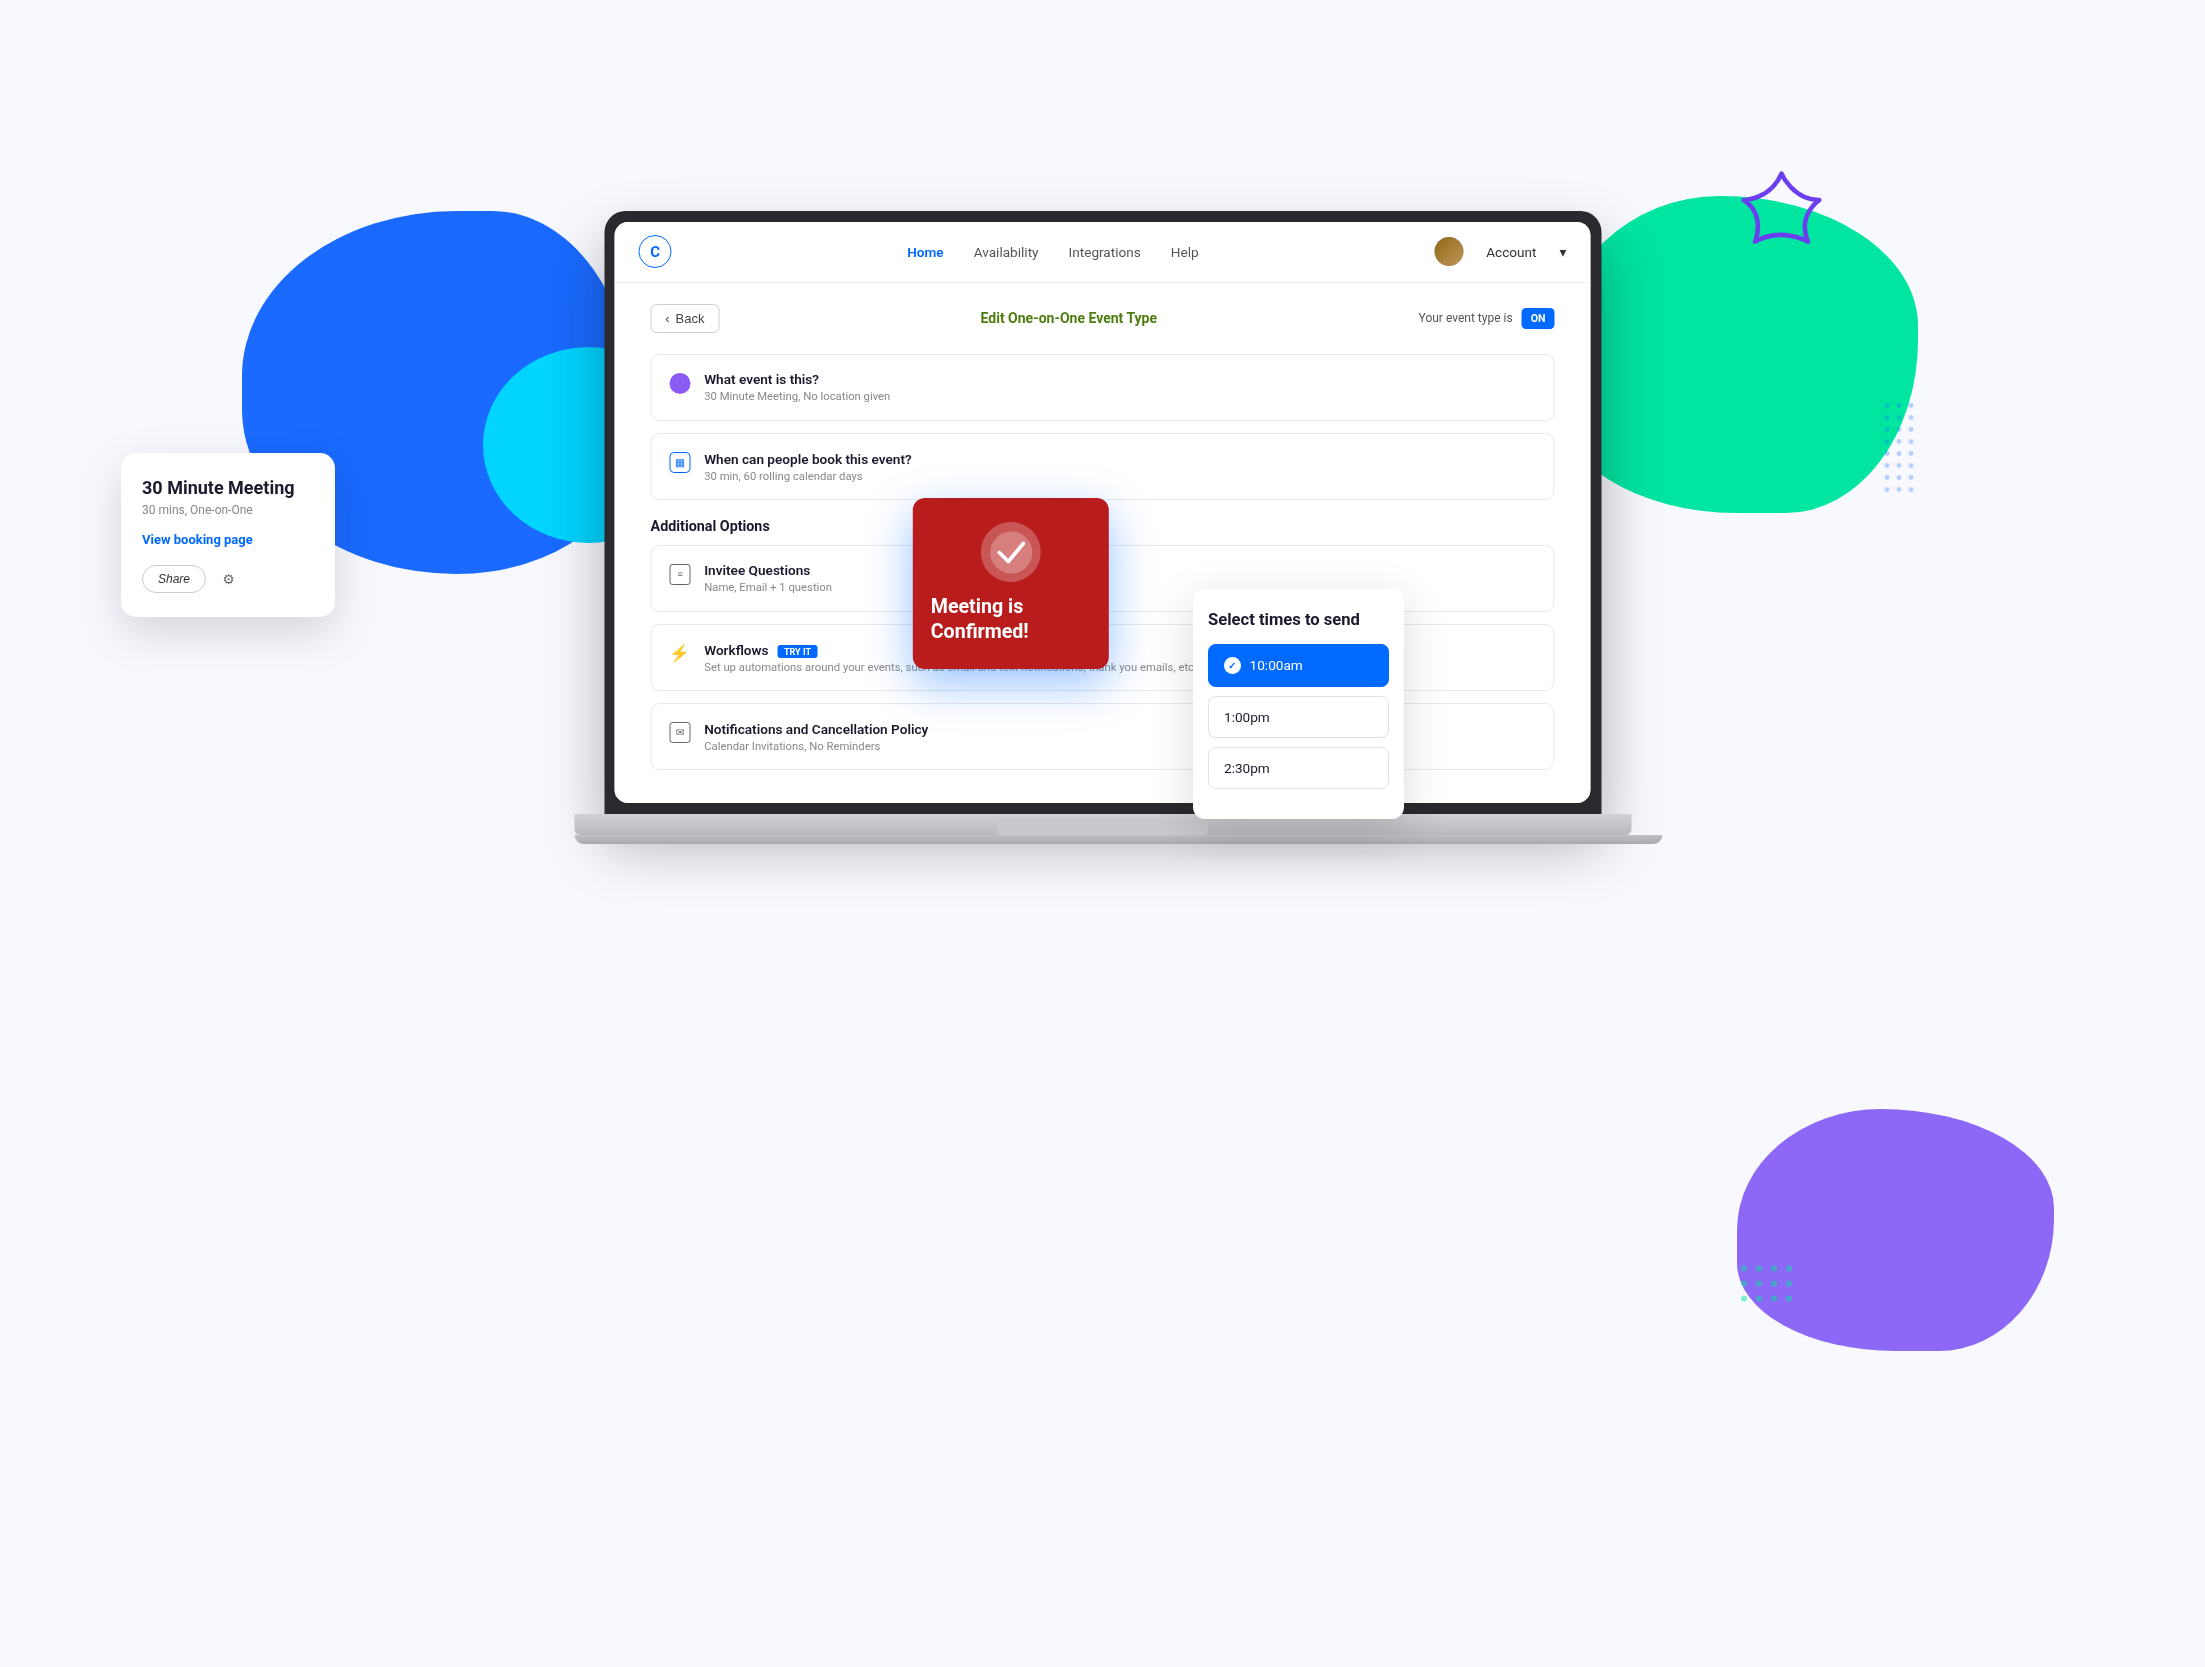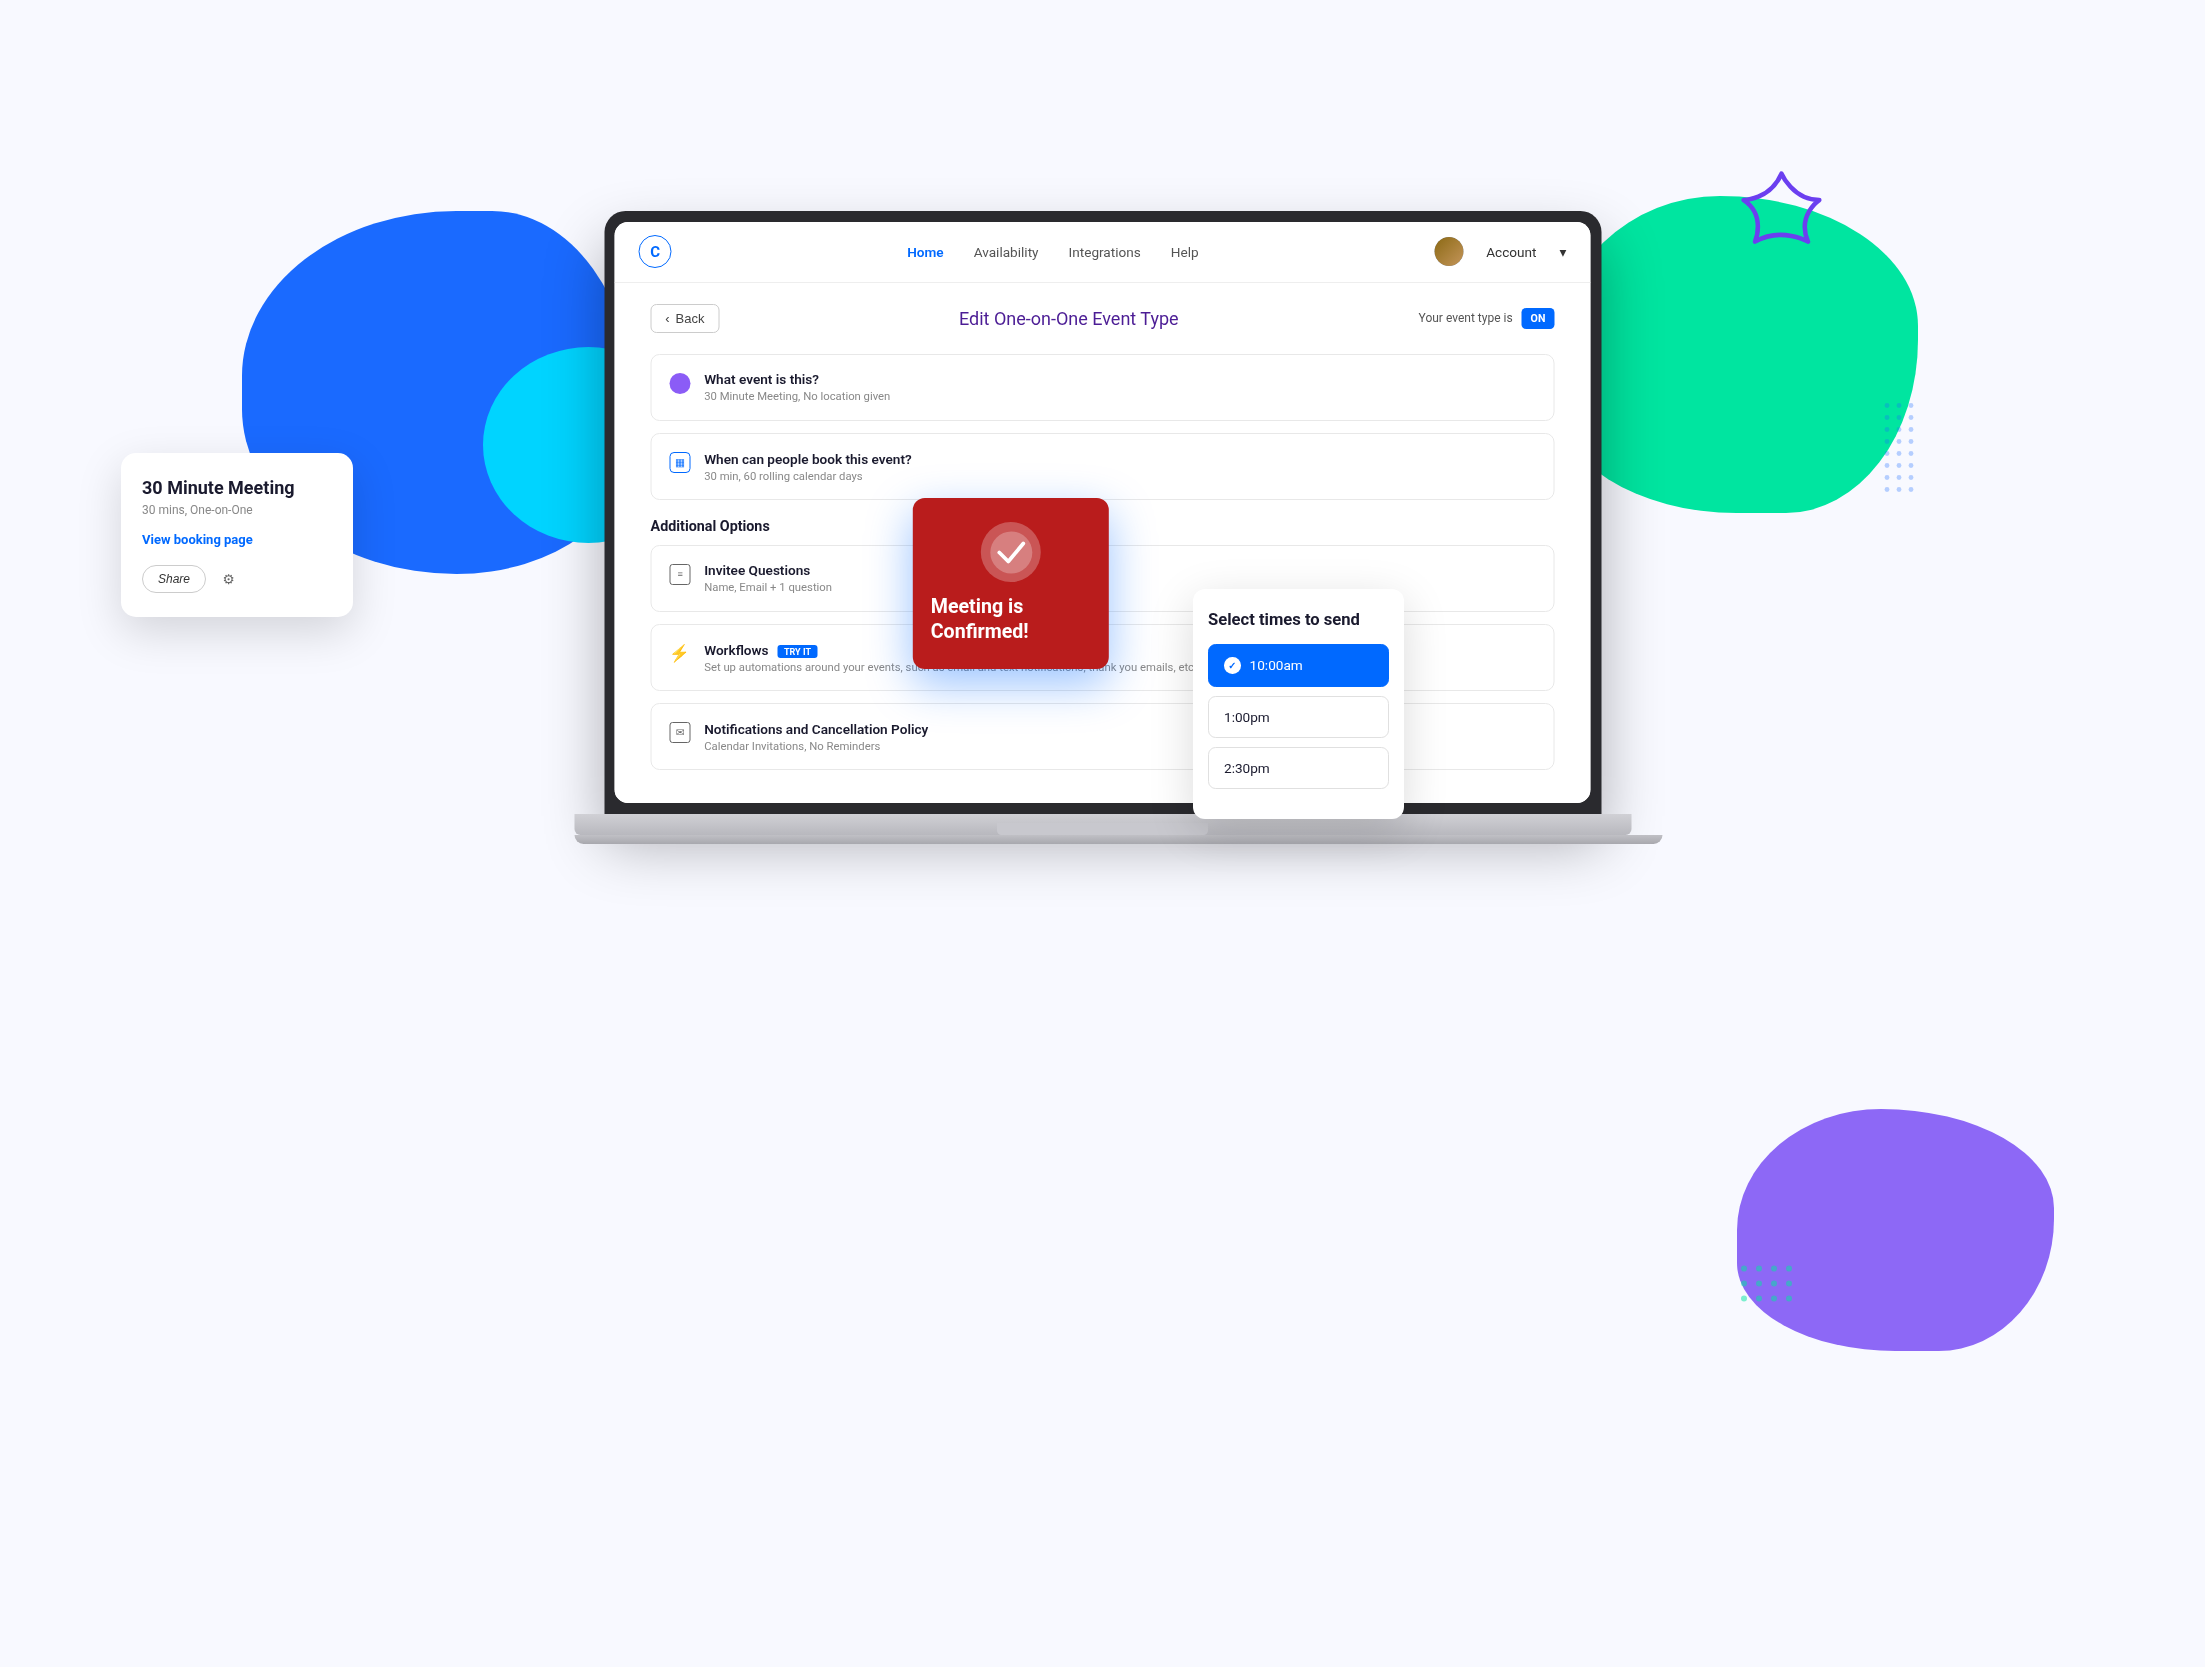--- a/index.html
+++ b/index.html
@@ -170,23 +170,23 @@
       display: flex; align-items: center; gap: 6px;
       border: 1.1px solid #ccc;
       border-radius: 6px;
       padding: 6px 13.6px;
       font-size: 13px;
       color: #444;
       cursor: pointer;
       background: #fff;
     }
     .page-title {
-      font-size: 18px;
-      font-weight: 400;
-      color: #4c1d95;
+      font-size: 14px;
+      font-weight: 700;
+      color: #4d7c0f;
     }
     .toggle-row {
       display: flex; align-items: center; gap: 9px;
       font-size: 12px; color: #555;
     }
     .toggle-on {
       background: #0069ff;
       color: #fff;
       border-radius: 4.5px;
       padding: 4px 9px;
@@ -338,21 +338,21 @@
       font-size: 9.8px;
       font-weight: 700;
       flex-shrink: 0;
     }
 
     
     .mobile-card {
       position: absolute;
       top: 453px;
       left: 121px;
-      width: 232px;
+      width: 214px;
       background: #fff;
       border-radius: 15px;
       padding: 24px 21px;
       box-shadow: 0 15px 45px rgba(0,0,0,0.15);
     }
     .mobile-card-title {
       font-size: 18px;
       font-weight: 700;
       color: #1a1a2e;
       margin-bottom: 4.5px;

